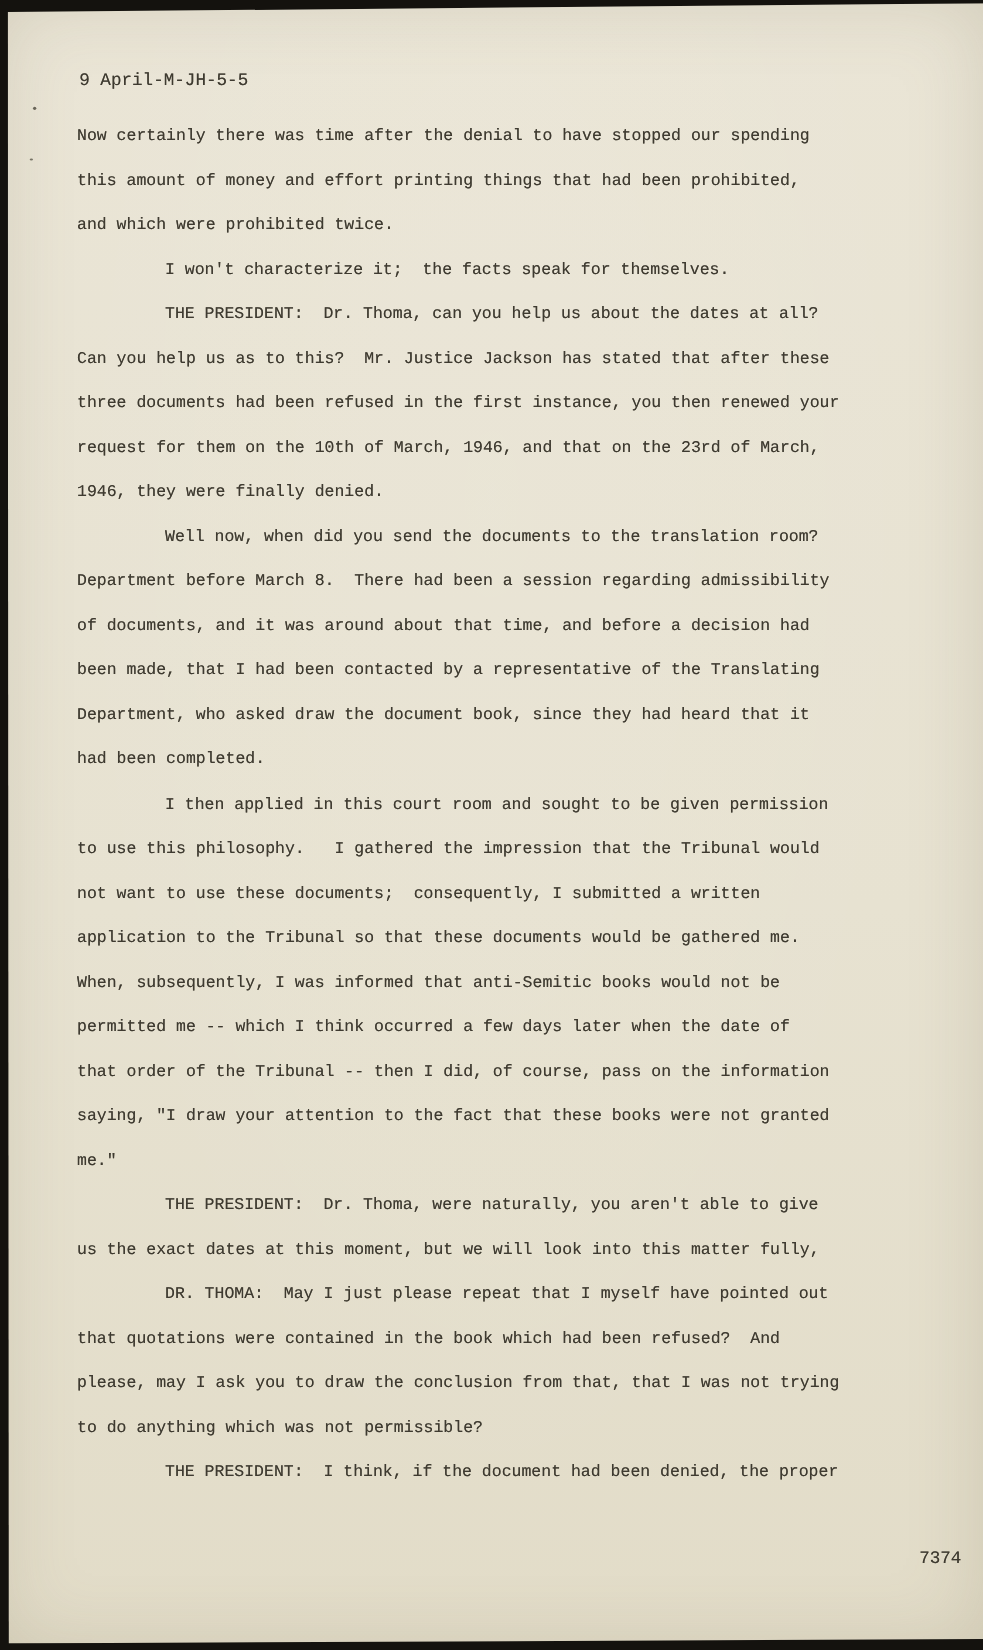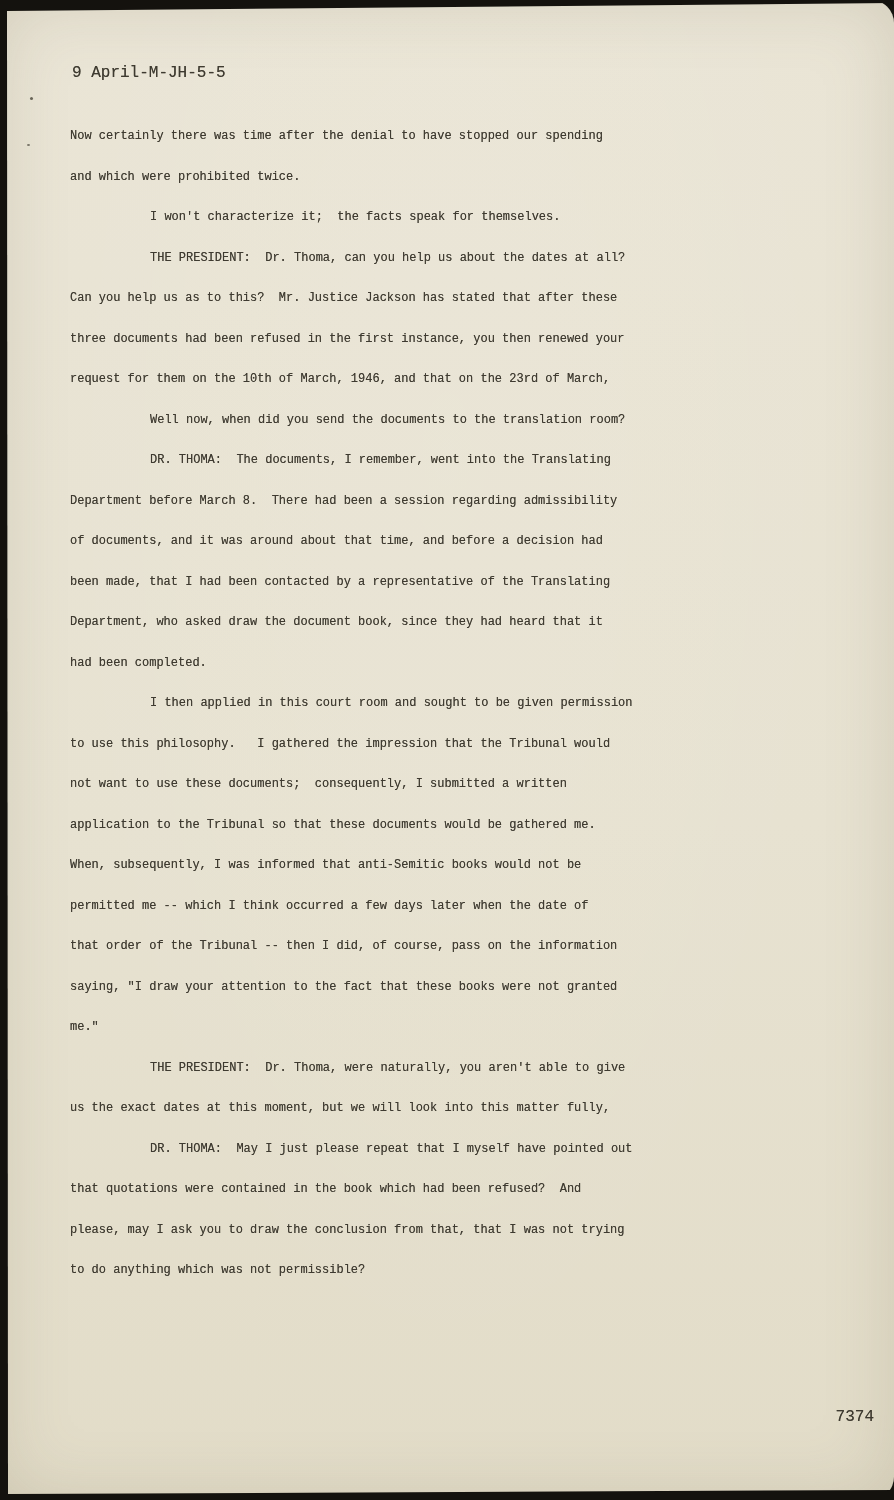--- a/index.html
+++ b/index.html
@@ -16,39 +16,38 @@
     font-family: "Liberation Mono", "DejaVu Sans Mono", monospace;
   }
   .paper {
     position: absolute;
     inset: 0;
     clip-path: polygon(7px 11px, 894px 3px, 894px 1490px, 8px 1494px);
     background:
       radial-gradient(ellipse at 50% 30%, rgba(255,255,255,0.06), rgba(0,0,0,0) 70%),
       linear-gradient(180deg, #eae5d6 0%, #e7e2d1 55%, #e2dcc8 100%);
     box-shadow: inset 0 0 70px rgba(120, 108, 82, 0.20);
-    border-radius: 23px;
   }
   .page-header {
     position: absolute;
     left: 72px;
     top: 62px;
     font-size: 16px;
     line-height: 22px;
     color: #3e3a30;
     white-space: pre;
     text-shadow: 0 0 0.6px rgba(62,58,48,0.65);
   }
   .transcript-body {
     position: absolute;
     left: 70px;
-    top: 116px;
+    top: 104px;
     width: 790px;
     color: #3e3a30;
-    font-size: 12px;
+    font-size: 15px;
     line-height: 40.5px;
     text-shadow: 0 0 0.6px rgba(62,58,48,0.65);
   }
   .line {
     white-space: pre;
     height: 40.5px;
   }
   .line.indent {
     padding-left: 80px;
   }
@@ -75,44 +74,46 @@
 </head>
 <body>
 
 <div class="scan">
   <div class="paper">
     <div class="ink-speck speck-1"></div>
     <div class="ink-speck speck-2"></div>
     <div class="page-header">9 April-M-JH-5-5</div>
     <div class="transcript-body">
         <div class="line">Now certainly there was time after the denial to have stopped our spending</div>
+        <div class="line">this amount of money and effort printing things that had been prohibited,</div>
         <div class="line">and which were prohibited twice.</div>
         <div class="line indent">I won't characterize it;  the facts speak for themselves.</div>
         <div class="line indent">THE PRESIDENT:  Dr. Thoma, can you help us about the dates at all?</div>
         <div class="line">Can you help us as to this?  Mr. Justice Jackson has stated that after these</div>
         <div class="line">three documents had been refused in the first instance, you then renewed your</div>
         <div class="line">request for them on the 10th of March, 1946, and that on the 23rd of March,</div>
+        <div class="line">1946, they were finally denied.</div>
         <div class="line indent">Well now, when did you send the documents to the translation room?</div>
-        <div class="line indent">DR. THOMA:  The documents, I remember, went into the Translating</div>
         <div class="line">Department before March 8.  There had been a session regarding admissibility</div>
         <div class="line">of documents, and it was around about that time, and before a decision had</div>
         <div class="line">been made, that I had been contacted by a representative of the Translating</div>
         <div class="line">Department, who asked draw the document book, since they had heard that it</div>
         <div class="line">had been completed.</div>
         <div class="line indent">I then applied in this court room and sought to be given permission</div>
         <div class="line">to use this philosophy.   I gathered the impression that the Tribunal would</div>
         <div class="line">not want to use these documents;  consequently, I submitted a written</div>
         <div class="line">application to the Tribunal so that these documents would be gathered me.</div>
         <div class="line">When, subsequently, I was informed that anti-Semitic books would not be</div>
         <div class="line">permitted me -- which I think occurred a few days later when the date of</div>
         <div class="line">that order of the Tribunal -- then I did, of course, pass on the information</div>
         <div class="line">saying, "I draw your attention to the fact that these books were not granted</div>
         <div class="line">me."</div>
         <div class="line indent">THE PRESIDENT:  Dr. Thoma, were naturally, you aren't able to give</div>
         <div class="line">us the exact dates at this moment, but we will look into this matter fully,</div>
         <div class="line indent">DR. THOMA:  May I just please repeat that I myself have pointed out</div>
         <div class="line">that quotations were contained in the book which had been refused?  And</div>
         <div class="line">please, may I ask you to draw the conclusion from that, that I was not trying</div>
         <div class="line">to do anything which was not permissible?</div>
+        <div class="line indent">THE PRESIDENT:  I think, if the document had been denied, the proper</div>
       </div>
     <div class="page-number">7374</div>
   </div>
 </div>
 
 </body></html>

